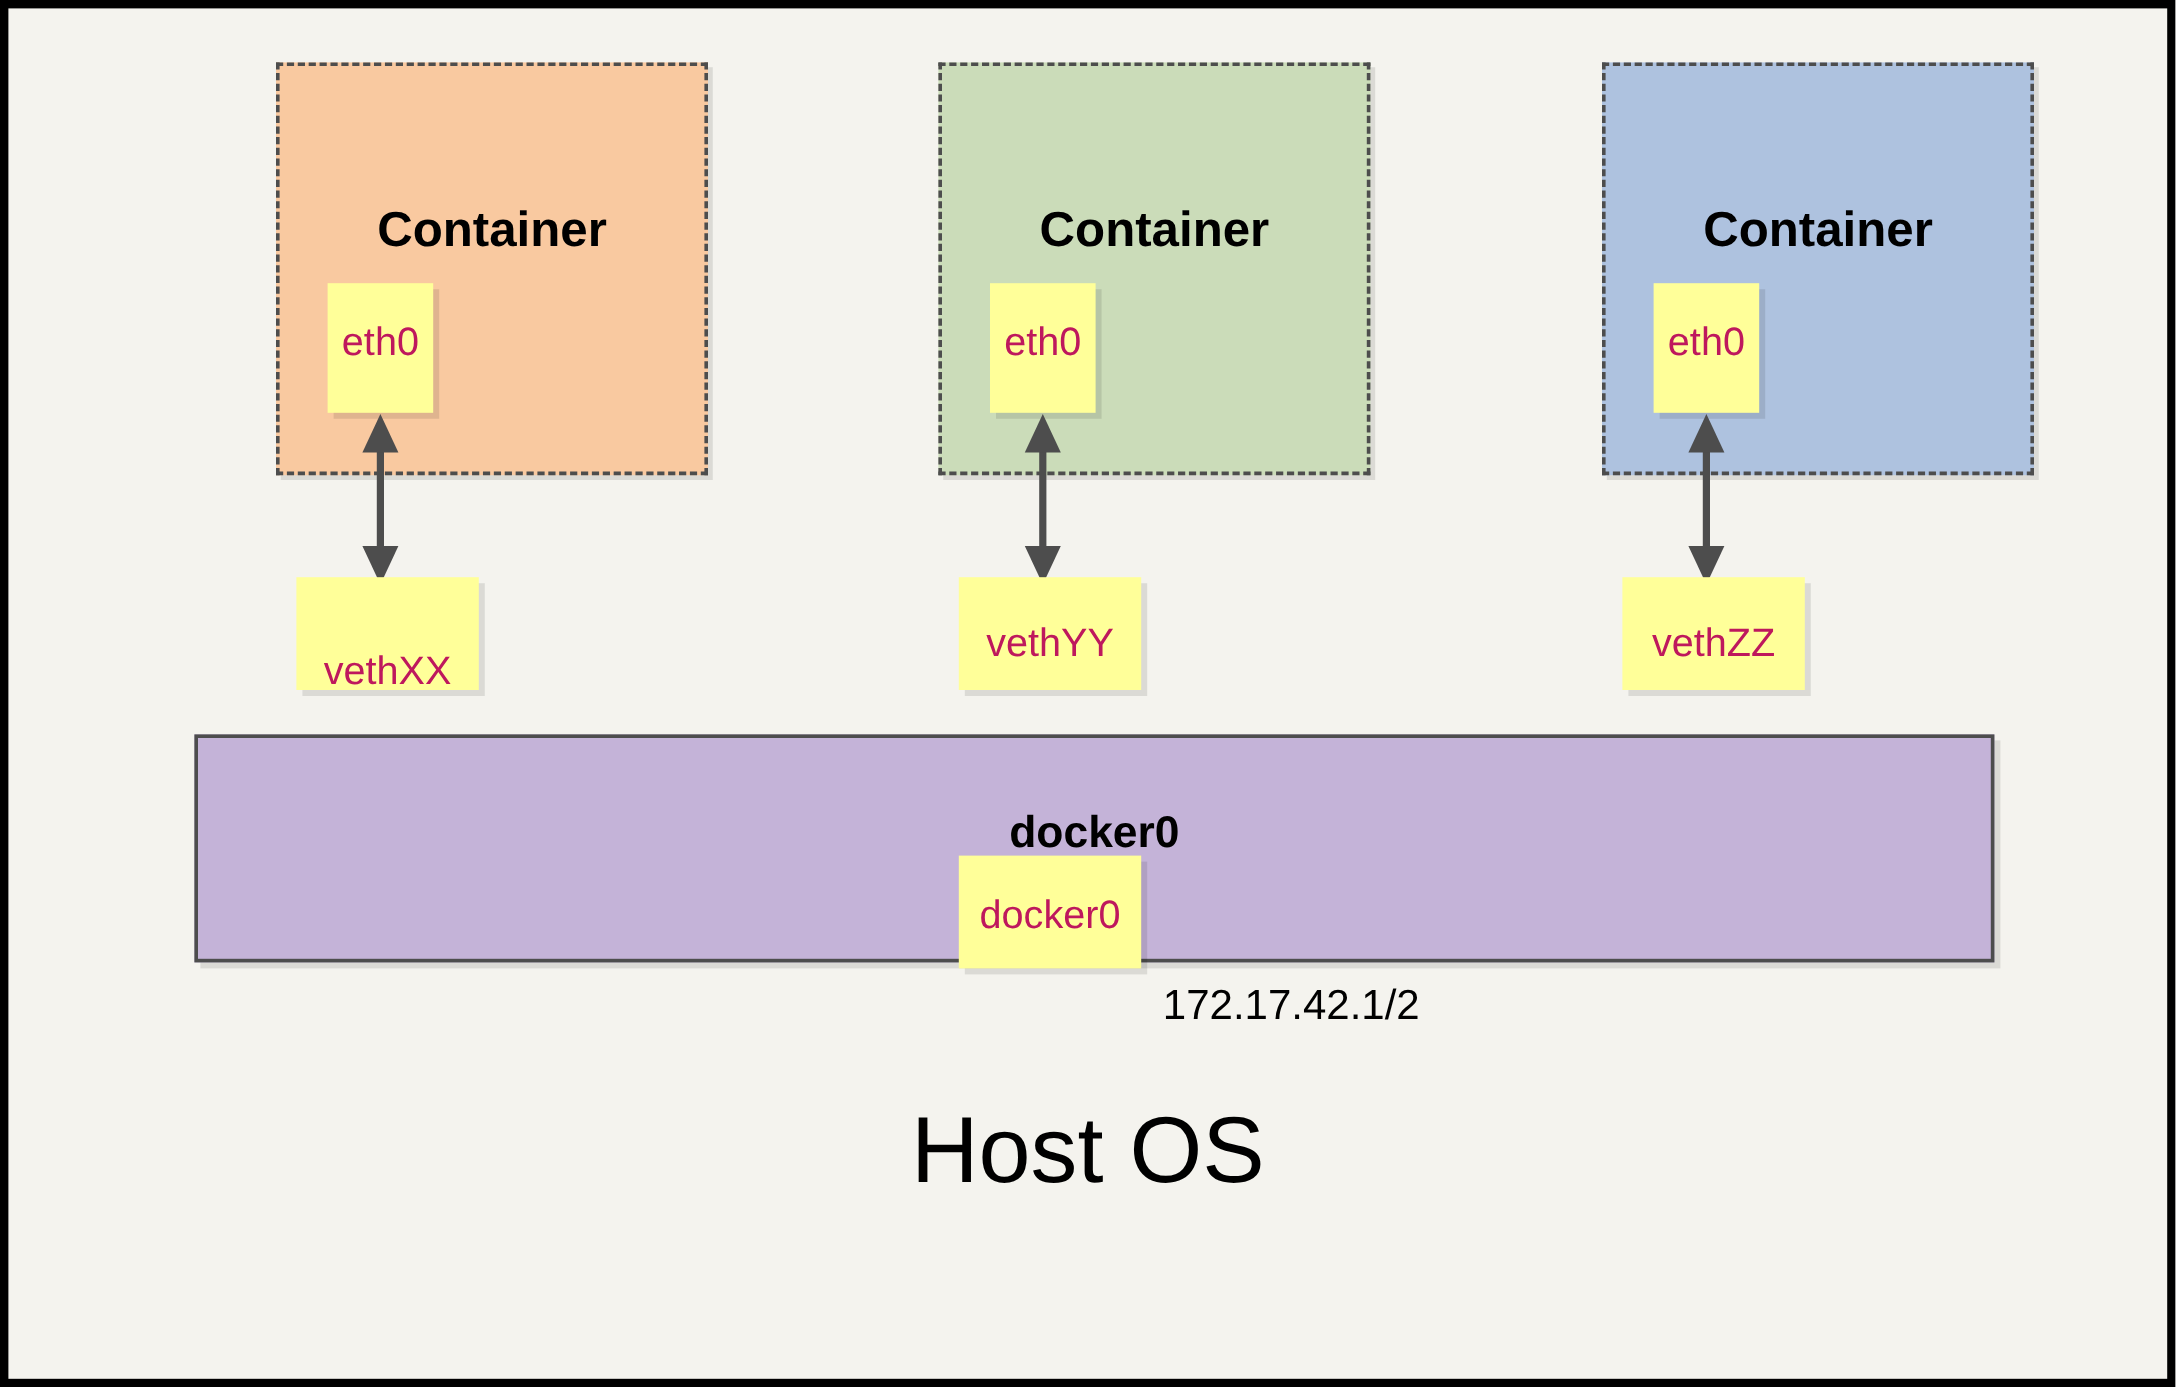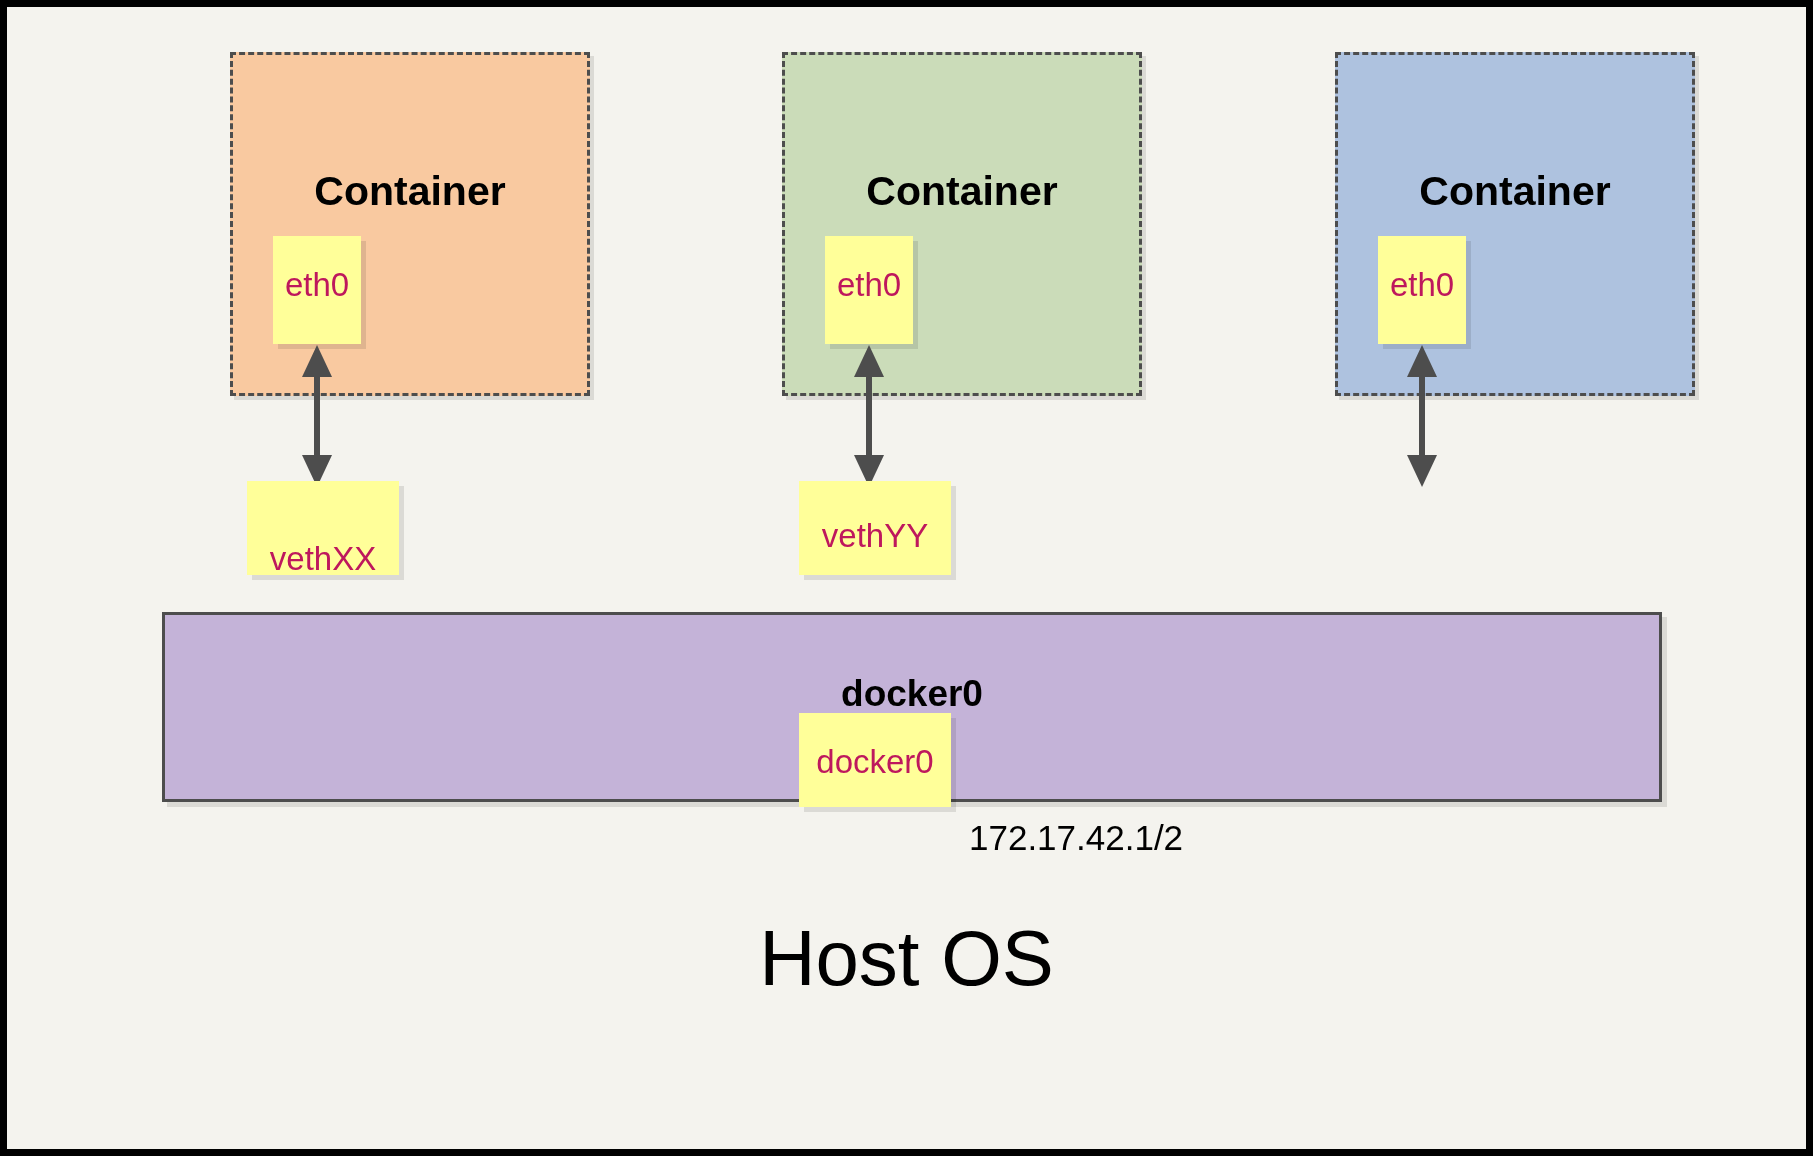--- a/index.html
+++ b/index.html
@@ -158,20 +158,23 @@
     <div class="note" style="left:1371px; top:229px; width:88px; height:108px;">
       <span>eth0</span>
     </div>
 
     <svg class="arrow" style="left:1393px; top:336px; width:44px; height:146px;" viewBox="0 0 44 146" xmlns="http://www.w3.org/2000/svg">
       <line x1="22" y1="24" x2="22" y2="122" stroke="#4d4d4d" stroke-width="6"></line>
       <polygon points="22,2 7,34 37,34" fill="#4d4d4d"></polygon>
       <polygon points="22,144 7,112 37,112" fill="#4d4d4d"></polygon>
     </svg>
 
+    <div class="note veth" style="left:1345px; top:474px; width:152px; height:94px;">
+      <span>vethZZ</span>
+    </div>
 
     <div id="bridge-bar" style="left:155px; top:605px; width:1500px; height:190px;"></div>
 
     <div id="bridge-label" style="left:155px; top:668px; width:1500px;">docker0</div>
 
     <div class="note" style="left:792px; top:706px; width:152px; height:94px;">
       <span>docker0</span>
     </div>
 
     <div id="bridge-ip" style="left:962px; top:813px;">172.17.42.1/2</div>

